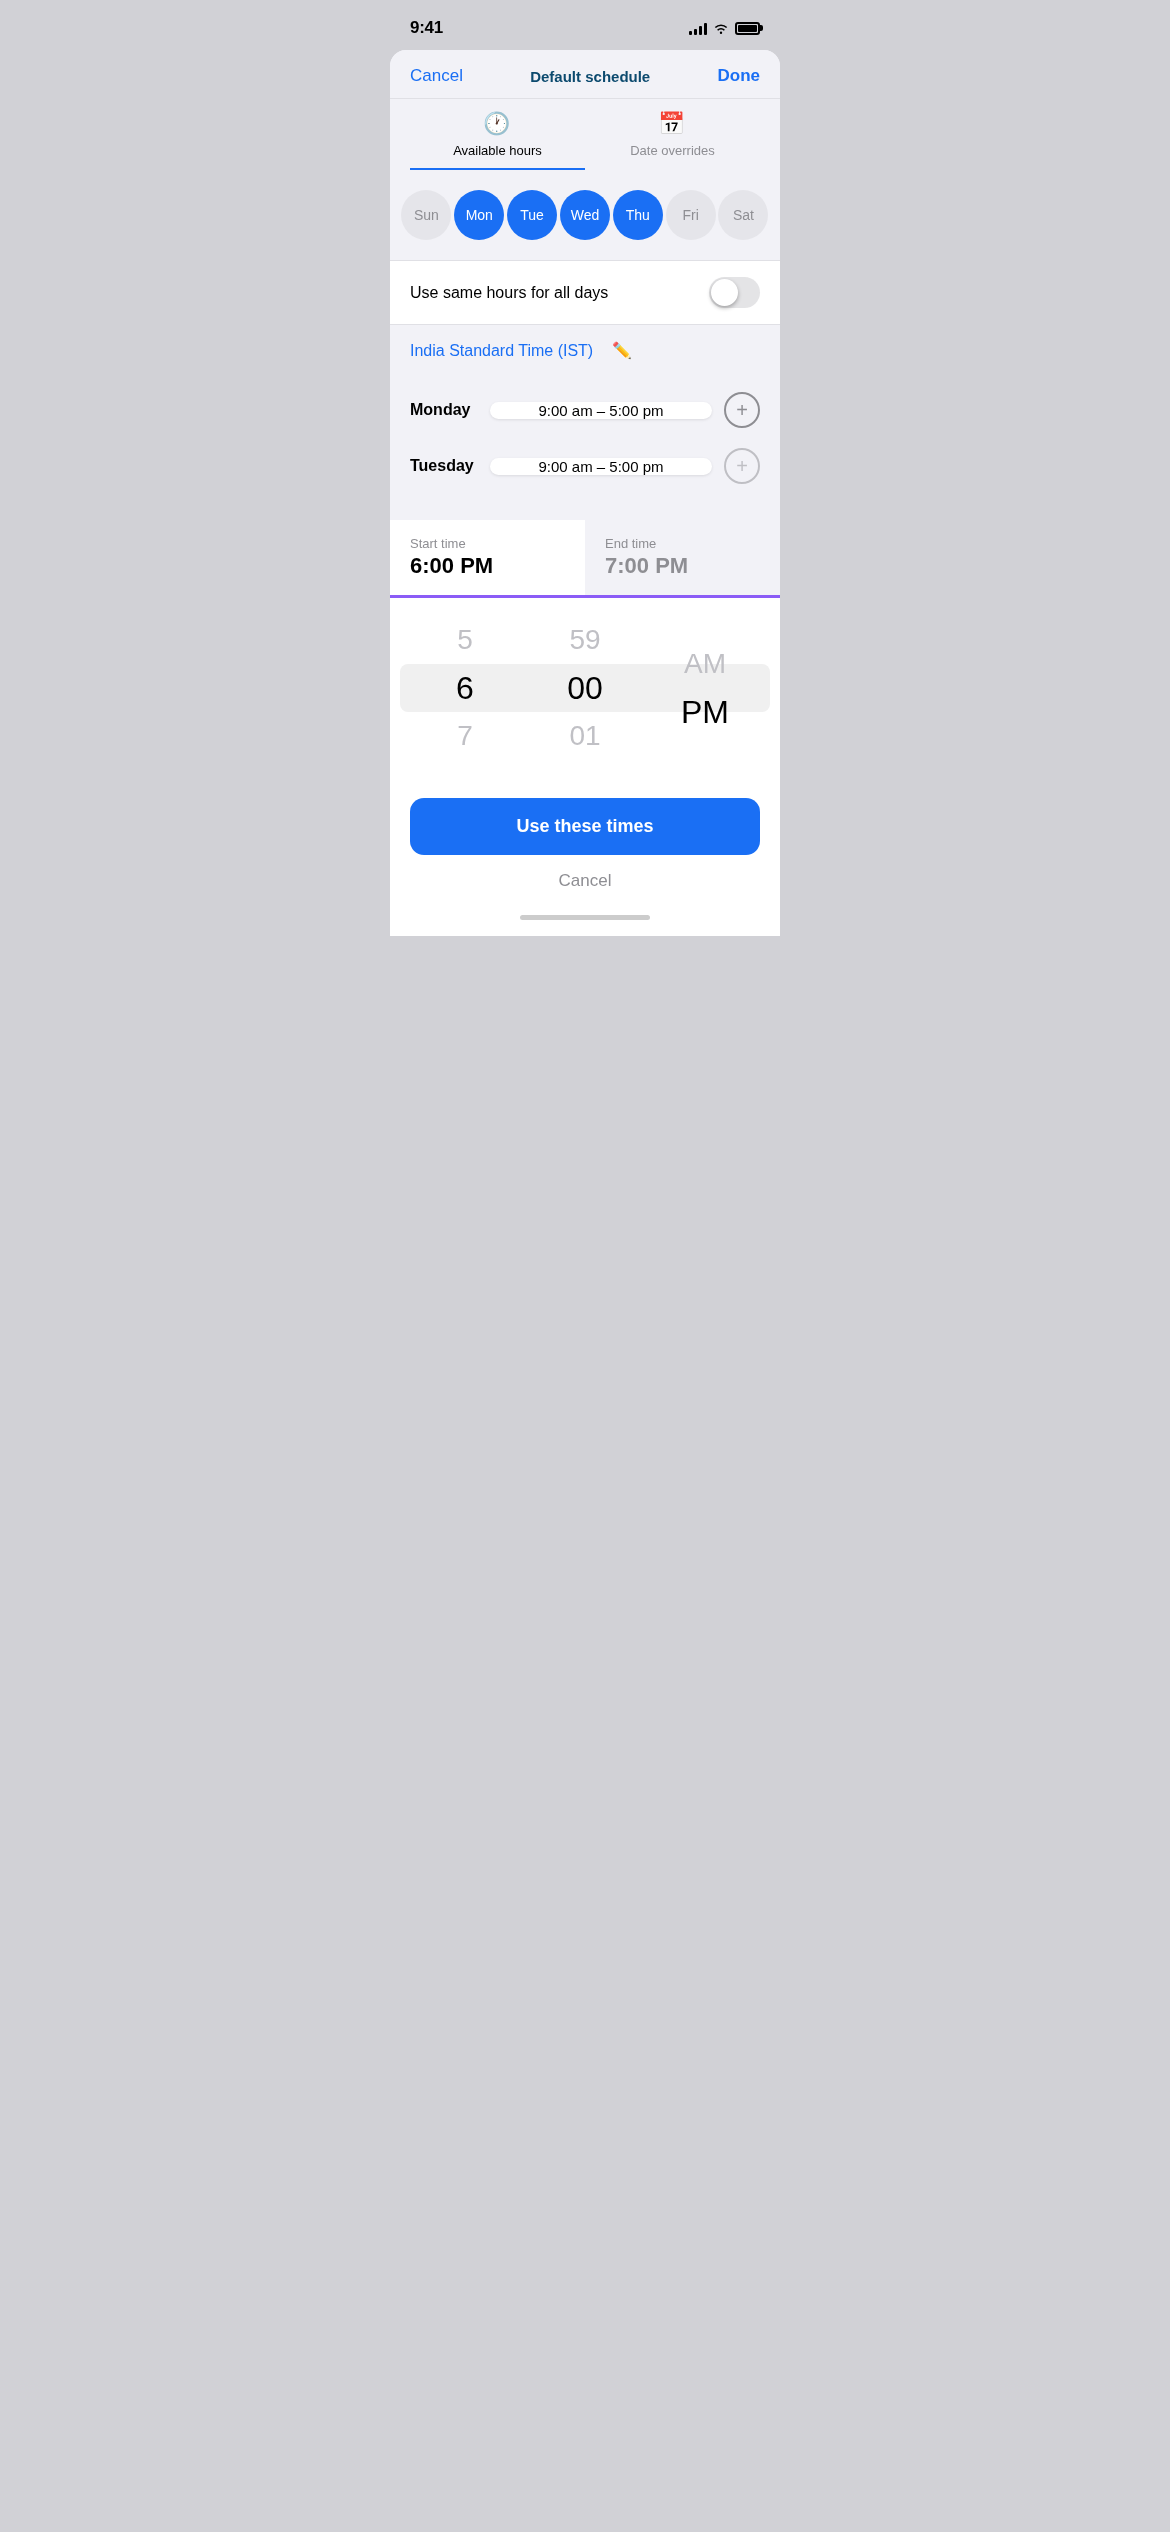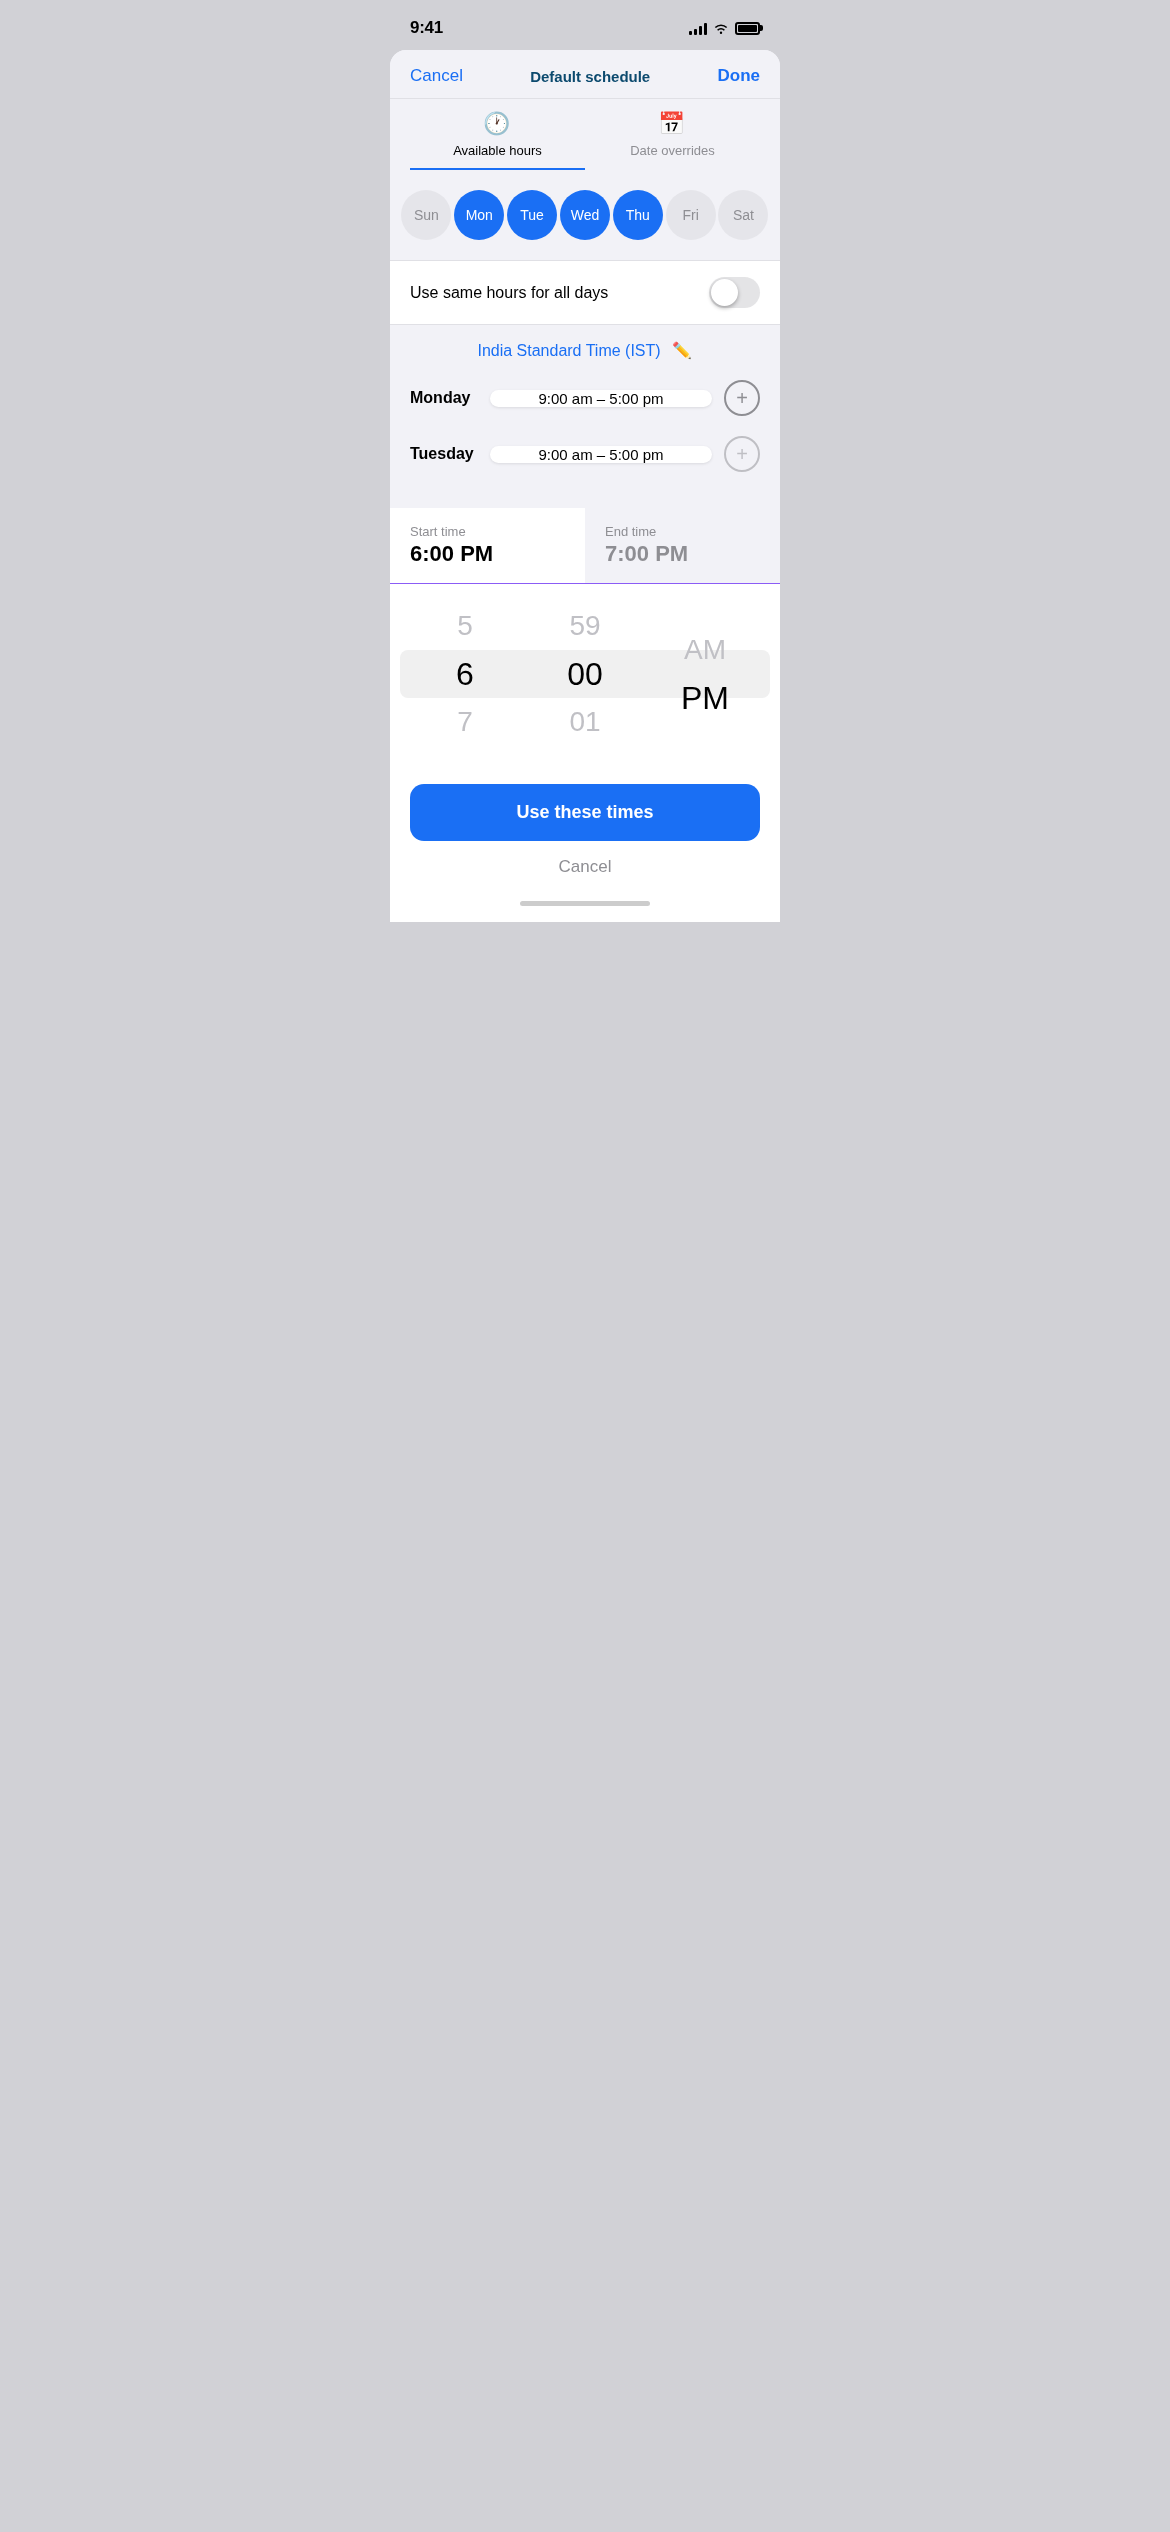--- a/index.html
+++ b/index.html
@@ -208,23 +208,22 @@
     }
 
     
     .schedule-section {
       background: #f2f2f7;
       padding: 16px 20px;
     }
     .timezone-row {
       display: flex;
       align-items: center;
-      gap: 12px;
-      margin-bottom: 20px;
-      justify-content: center;
+      gap: 19px;
+      margin-bottom: 32px;
     }
     .timezone-text {
       color: #1a6ff4;
       font-size: 16px;
       font-weight: 500;
     }
     .edit-icon {
       color: #1a6ff4;
       font-size: 16px;
       cursor: pointer;
@@ -272,21 +271,21 @@
 
     
     .time-picker-sheet {
       background: #fff;
       border-radius: 0;
     }
 
     
     .time-tabs {
       display: flex;
-      border-bottom: 1px solid #8b5cf6;
+      border-bottom: 3px solid #8b5cf6;
     }
     .time-tab {
       flex: 1;
       padding: 16px 20px;
       cursor: pointer;
     }
     .time-tab.active {
       background: #fff;
     }
     .time-tab.inactive {

